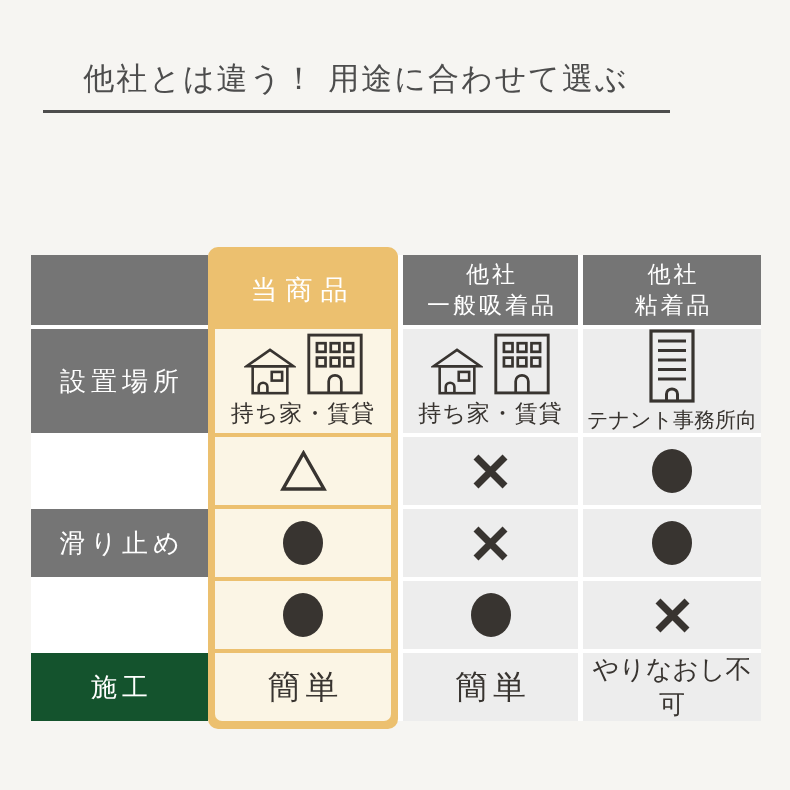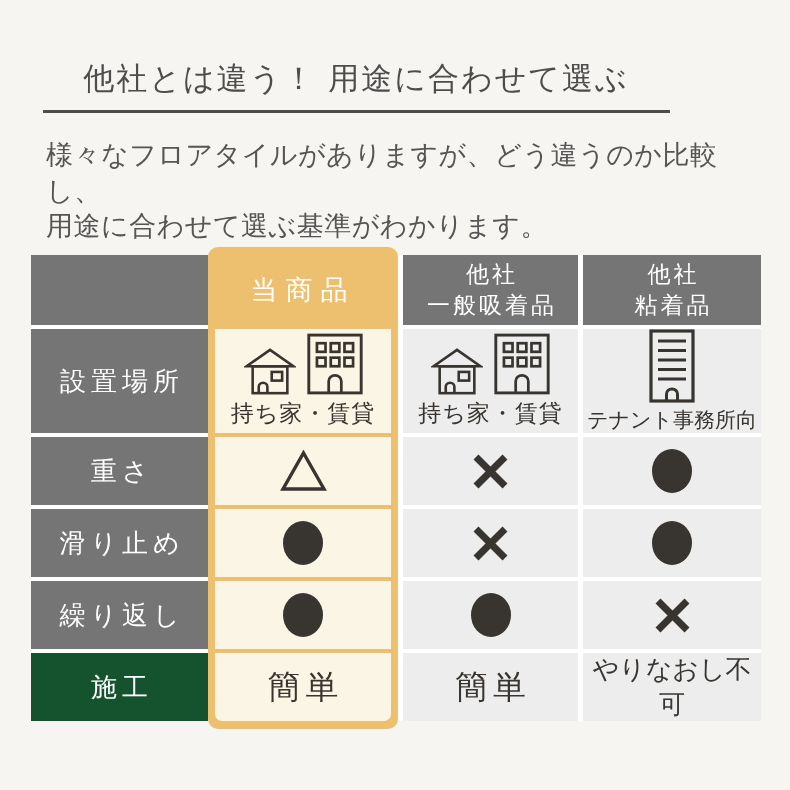--- a/index.html
+++ b/index.html
@@ -38,24 +38,20 @@
 </head>
 <body>
 
 <div class="page" style="background: rgb(246, 245, 242);">
 
   <div class="title-block">
     <h1 class="title" style="color: rgb(77, 77, 77);">他社とは違う！ 用途に合わせて選ぶ</h1>
     <div class="title-underline" style="background: rgb(77, 77, 77);"></div>
   </div>
 
-  <div class="intro" style="color: rgb(85, 85, 85);">
-    <div>様々なフロアタイルがありますが、どう違うのか比較し、</div>
-    <div>用途に合わせて選ぶ基準がわかります。</div>
-  </div>
 
   <div class="table-wrap">
     <div class="grid" id="grid" style="background: rgb(255, 255, 255);">
         <div class="cell frame" style="grid-area: 1 / 2 / span 11; background: rgb(236, 192, 111);"></div>
         <div class="cell head-dark" style="grid-area: 1 / 1; background: rgb(117, 117, 117);"></div>
         <div class="cell head-hl" style="grid-area: 1 / 2;">当商品</div>
         <div class="cell head-dark head-two" style="grid-area: 1 / 4; background: rgb(117, 117, 117);">
           <span>他社</span>
           <span>一般吸着品</span>
         </div>
@@ -109,21 +105,20 @@
         <div class="cell data-cell" style="grid-area: 3 / 6; background: rgb(237, 237, 237);">
           <div class="icons">
             <span class="icon"><svg width="46" height="74" viewBox="0 0 46 74" fill="none">
                 <rect x="2" y="2" width="42" height="70" stroke="#383430" stroke-width="3.2"></rect>
                 <path d="M9 12 H37 M9 21.5 H37 M9 31 H37 M9 40.5 H37 M9 50 H37" stroke="#383430" stroke-width="3"></path>
                 <path d="M17.5 72 V65 a5.5 5 0 0 1 11 0 V72" stroke="#383430" stroke-width="3"></path>
               </svg></span>
           </div>
           <div class="caption sm" style="color:#383430">テナント事務所向</div>
         </div>
-        <div class="cell head-dark row-label" style="grid-area: 5 / 1; background: rgb(117, 117, 117);">重さ</div>
         <div class="cell hl-cell" style="grid-area: 5 / 2; background: rgb(251, 245, 229);">
           <span class="sym"><svg width="47" height="42" viewBox="0 0 47 42" fill="none">
               <polygon points="23.5,3 44,39 3,39" stroke="#383430" stroke-width="3.4"></polygon>
             </svg></span>
         </div>
         <div class="cell data-cell" style="grid-area: 5 / 4; background: rgb(237, 237, 237);">
           <span class="sym"><svg width="39" height="39" viewBox="0 0 39 39" fill="none">
               <path d="M5 5 L34 34 M34 5 L5 34" stroke="#383430" stroke-width="7"></path>
             </svg></span>
         </div>
@@ -141,21 +136,20 @@
         <div class="cell data-cell" style="grid-area: 7 / 4; background: rgb(237, 237, 237);">
           <span class="sym"><svg width="39" height="39" viewBox="0 0 39 39" fill="none">
               <path d="M5 5 L34 34 M34 5 L5 34" stroke="#383430" stroke-width="7"></path>
             </svg></span>
         </div>
         <div class="cell data-cell" style="grid-area: 7 / 6; background: rgb(237, 237, 237);">
           <span class="sym">
             <span class="dot" style="background:#383430"></span>
           </span>
         </div>
-        <div class="cell head-dark row-label" style="grid-area: 9 / 1; background: rgb(117, 117, 117);">繰り返し</div>
         <div class="cell hl-cell" style="grid-area: 9 / 2; background: rgb(251, 245, 229);">
           <span class="sym">
             <span class="dot" style="background:#383430"></span>
           </span>
         </div>
         <div class="cell data-cell" style="grid-area: 9 / 4; background: rgb(237, 237, 237);">
           <span class="sym">
             <span class="dot" style="background:#383430"></span>
           </span>
         </div>

